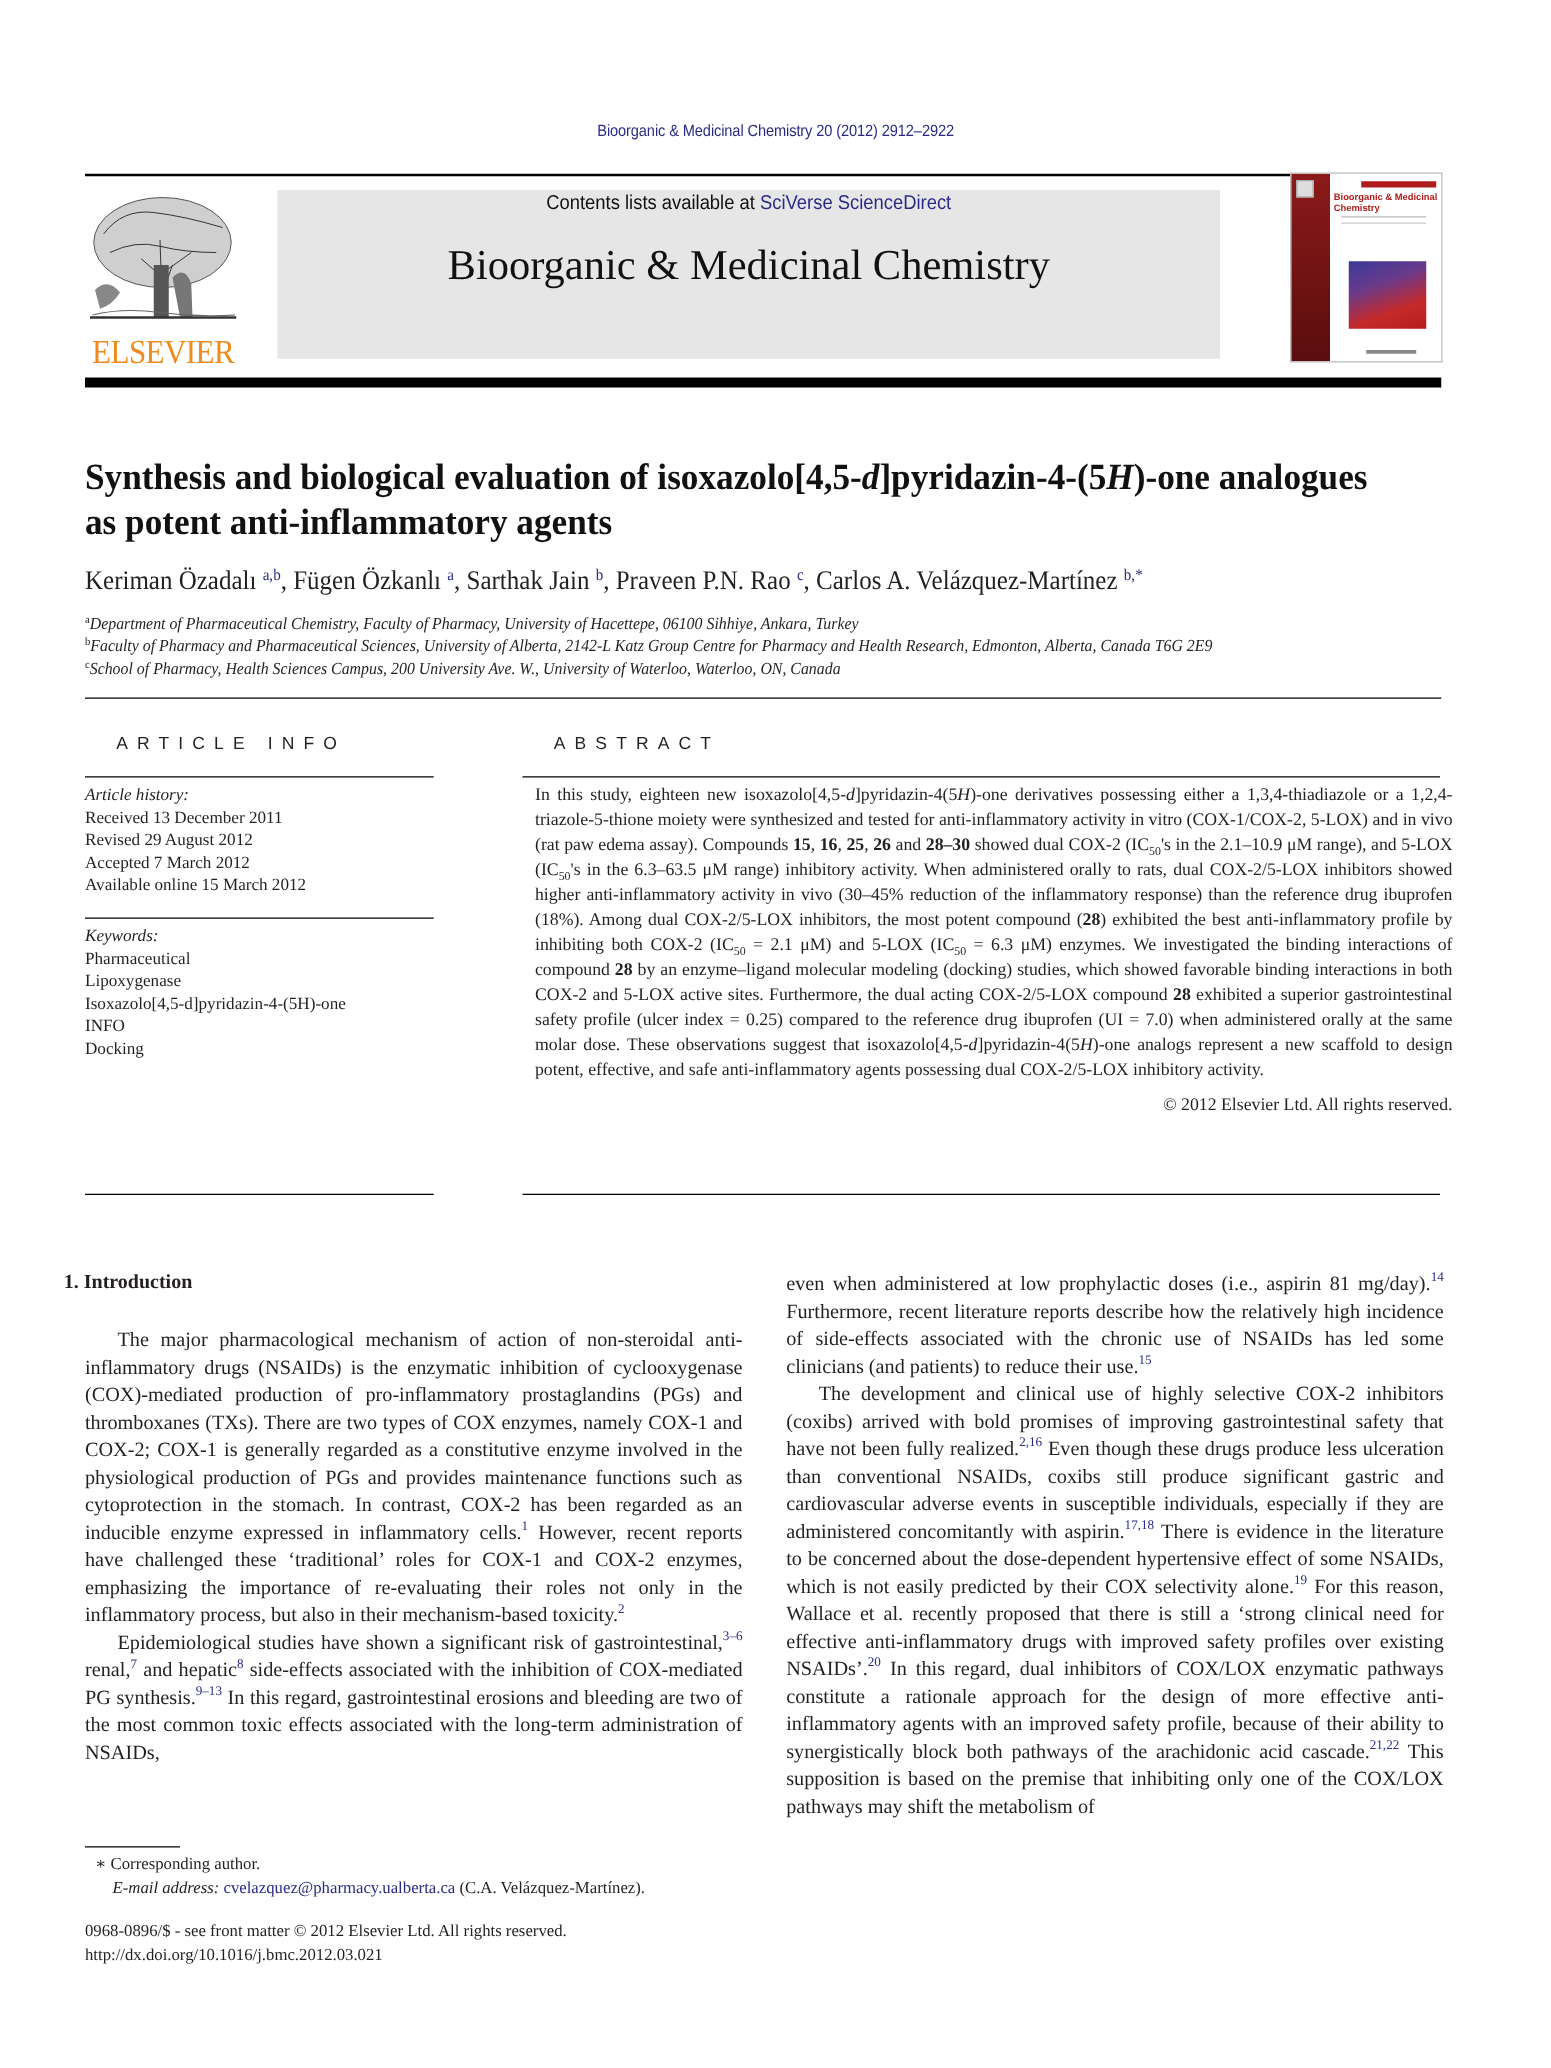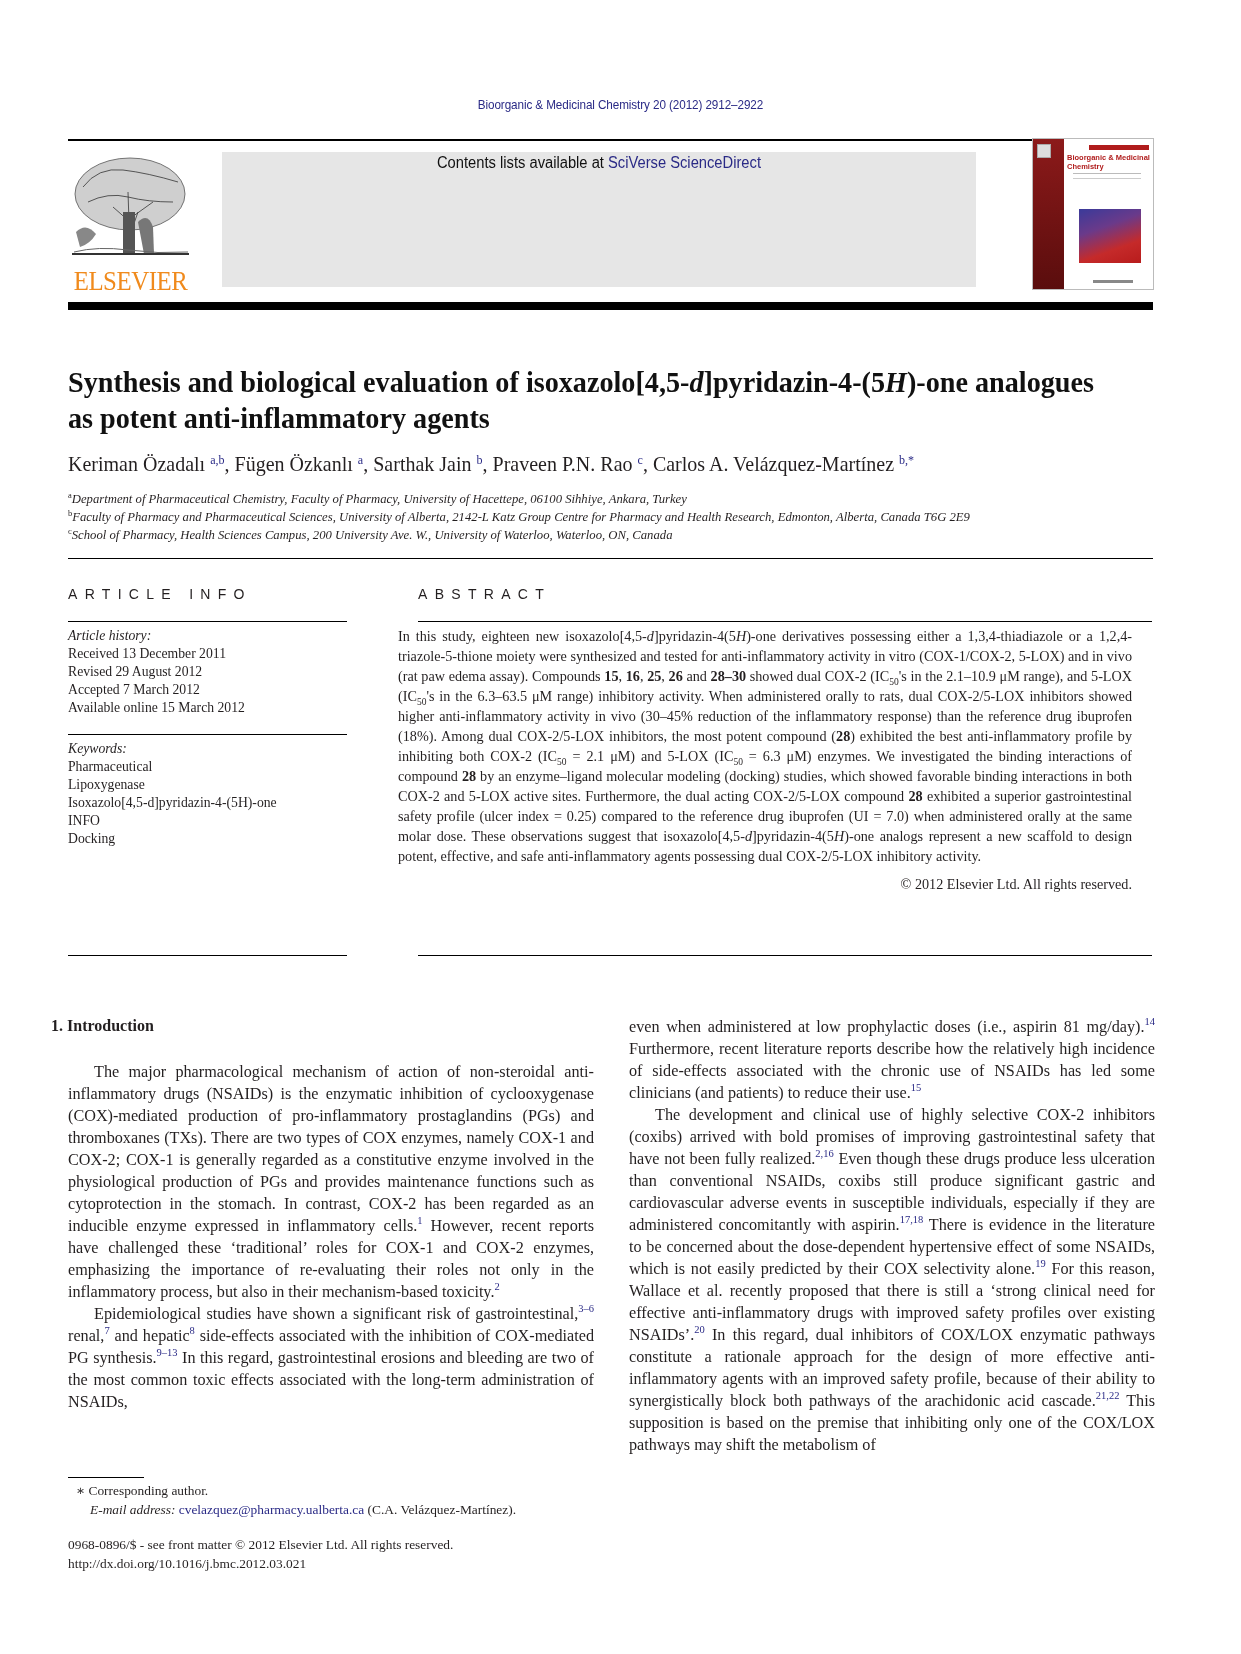--- a/index.html
+++ b/index.html
@@ -21,24 +21,24 @@
   .cover .ct{position:absolute;left:34px;top:14px;font-family:"Liberation Sans",sans-serif;font-size:7.5px;font-weight:bold;color:#b01c1c;line-height:9px;}
   .cover .sub{position:absolute;left:40px;top:34px;width:68px;height:4px;border-top:1px solid #bbb;border-bottom:1px solid #ccc;}
   .cover .art{position:absolute;left:46px;top:70px;width:62px;height:54px;background:linear-gradient(160deg,#3a3a9a 0%,#6a3a8a 35%,#c52a2a 70%,#b81c1c 100%);}
   .cover .foot{position:absolute;left:60px;top:141px;width:40px;height:3px;background:#888;}
   .cover .emb{position:absolute;left:4px;top:5px;width:12px;height:12px;background:#ddd;border:1px solid #aaa;}
   .title{position:absolute;left:68px;top:364px;width:1090px;font-family:"Liberation Serif",serif;font-weight:bold;font-size:29.5px;line-height:36px;color:#111;transform-origin:left top;transform:scaleX(0.955);}
   .authors{position:absolute;left:68px;top:452px;font-size:21.5px;color:#231f20;white-space:nowrap;transform-origin:left top;transform:scaleX(0.93);}
   .authors sup{font-size:13px;color:#2a2a86;vertical-align:7px;line-height:0;}
   .affil{position:absolute;left:68px;font-size:13.5px;font-style:italic;white-space:nowrap;color:#231f20;transform-origin:left top;transform:scaleX(0.94);}
   .affil sup{font-size:9px;font-style:normal;vertical-align:5px;line-height:0;}
-  .sect-label{position:absolute;top:586px;font-family:"Liberation Sans",sans-serif;font-size:14px;letter-spacing:7.3px;color:#231f20;}
+  .sect-label{position:absolute;top:586px;font-family:"Liberation Sans",sans-serif;font-size:14px;letter-spacing:7.3px;color:#231f20;margin-left:25px;}
   .info-block{position:absolute;left:68px;font-size:13.7px;line-height:18px;color:#231f20;}
   .info-block .h{font-style:italic;}
-  .abstract{position:absolute;left:398px;top:626px;width:734px;font-size:14.2px;line-height:20px;text-align:justify;color:#231f20;}
+  .abstract{position:absolute;left:428px;top:626px;width:734px;font-size:14.2px;line-height:20px;text-align:justify;color:#231f20;}
   .abstract sub{font-size:9.5px;line-height:0;}
   .abstract .copy{text-align:right;margin-top:8px;}
   .intro-head{position:absolute;left:51px;top:1017px;font-weight:bold;font-size:16px;color:#231f20;}
   .col{position:absolute;width:526px;font-size:16.2px;line-height:22px;text-align:justify;color:#231f20;}
   .col p{margin:0;text-indent:26px;}
   .col p.noind{text-indent:0;}
   .col sup{font-size:10.5px;color:#2a2a86;line-height:0;vertical-align:7px;}
   .fn{position:absolute;left:68px;font-size:13.4px;color:#231f20;white-space:nowrap;}
   .fn i{font-style:italic;}
 </style>
@@ -61,20 +61,21 @@
     <path d="M70 70 Q80 60 85 75 L86 102 L76 102 Z" fill="#777"></path>
     <path d="M8 80 Q18 70 28 82 Q22 92 12 95 Z" fill="#888"></path>
     <rect x="4" y="101" width="117" height="2" fill="#333"></rect>
     <path d="M6 100 Q30 94 60 98 T120 100" stroke="#666" fill="none"></path>
   </svg>
 </div>
 <div class="logo-word">ELSEVIER</div>
 
 <div class="hdrbox">
   <div class="hdr-contents"><span>Contents lists available at </span><span class="sd">SciVerse ScienceDirect</span></div>
+  <div class="hdr-title">Bioorganic &amp; Medicinal Chemistry</div>
 </div>
 
 <div class="cover">
   <div class="spine"></div>
   <div class="emb"></div>
   <div class="tab"></div>
   <div class="ct"><span>Bioorganic &amp; Medicinal</span><br><span>Chemistry</span></div>
   <div class="sub"></div>
   <div class="art"></div>
   <div class="foot"></div>

